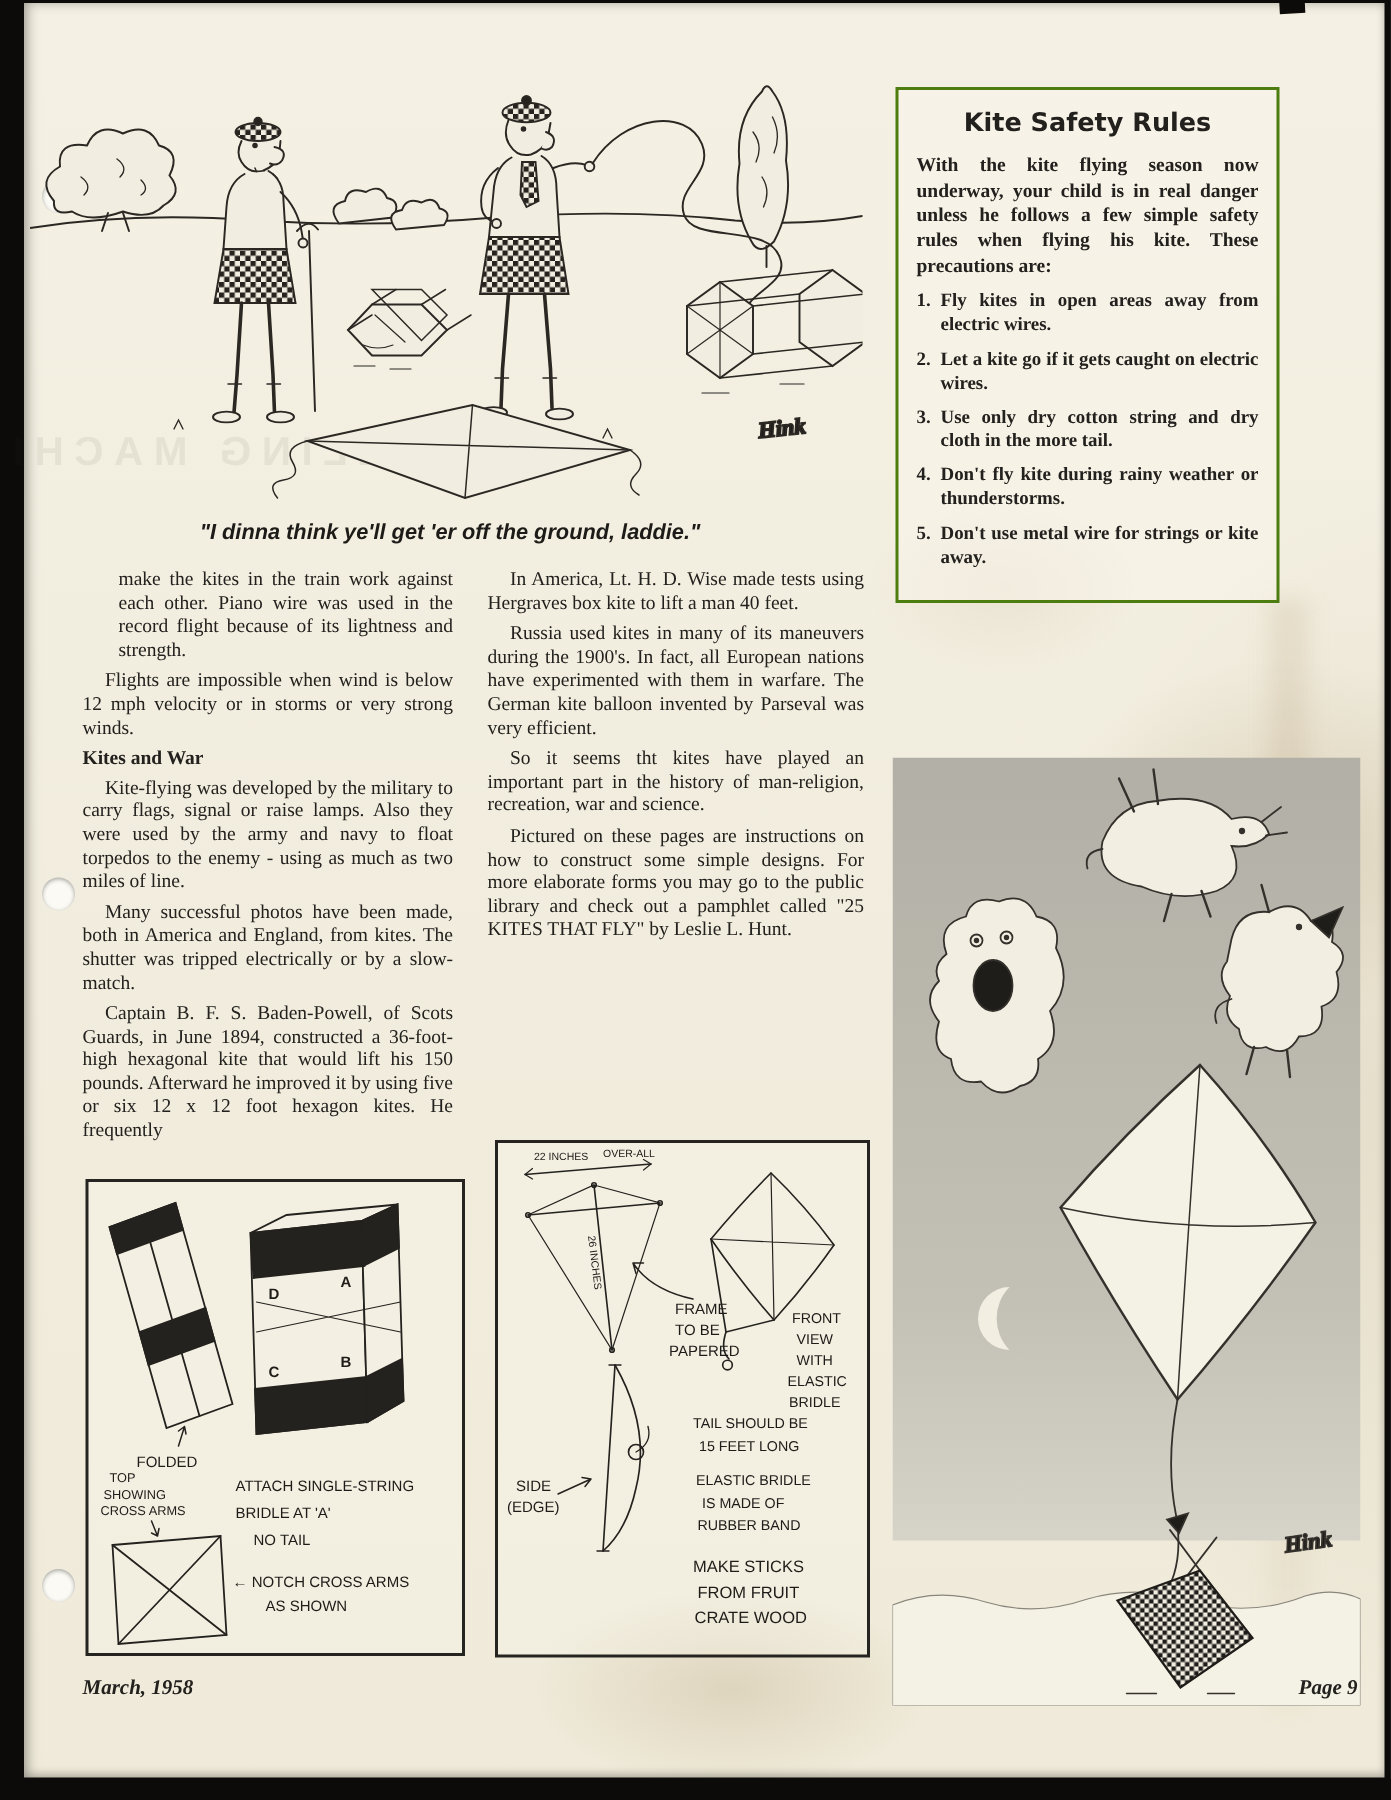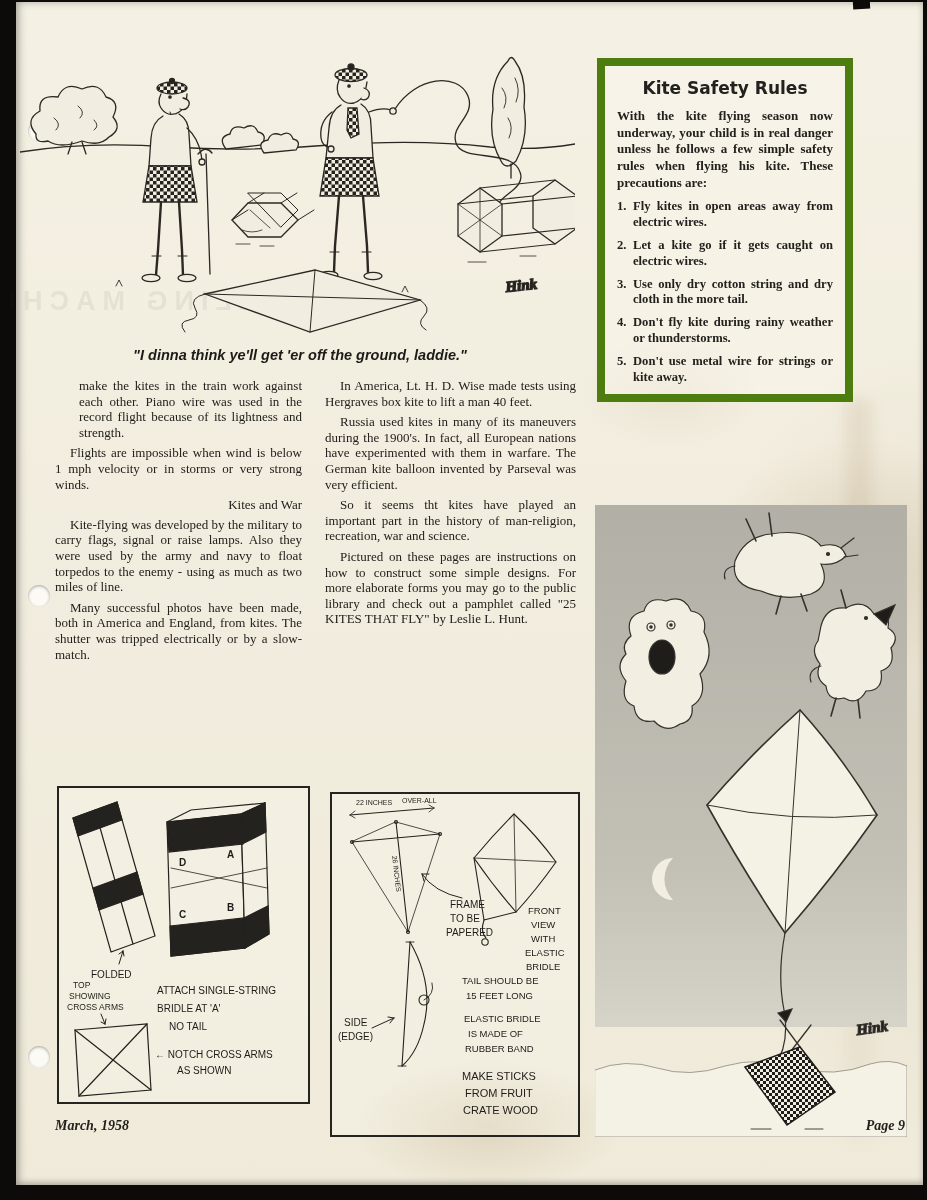--- a/index.html
+++ b/index.html
@@ -17,38 +17,38 @@
         box-shadow:inset 0 1px 3px rgba(0,0,0,.35);}
   .bleed{position:absolute;left:52px;top:286px;width:300px;font-family:"Liberation Sans",sans-serif;
          font-weight:700;font-size:27px;letter-spacing:7px;color:rgba(60,54,44,.07);
          transform:scaleX(-1);white-space:nowrap;}
   .stain-streak{position:absolute;left:846px;top:400px;width:26px;height:740px;
          background:linear-gradient(rgba(160,128,82,.14),rgba(160,128,82,.05));filter:blur(7px);}
   .edge-mark{position:absolute;left:853px;top:0;width:17px;height:9px;background:#0c0b0a;transform:rotate(-3deg);}
   .caption{position:absolute;left:25px;top:347px;width:550px;text-align:center;
            font-family:"Liberation Sans",sans-serif;font-weight:700;font-style:italic;font-size:14.5px;color:#1d1b18;}
   
-  .safety{position:absolute;left:597px;top:58px;width:256px;height:344px;border:8px solid #4d7c0f;
+  .safety{position:absolute;left:597px;top:58px;width:256px;height:344px;border:2px solid #4d7c0f;
           background:rgba(250,247,238,.45);box-sizing:border-box;padding:10px 12px;}
   .safety-title{text-align:center;font-family:"DejaVu Sans",sans-serif;font-weight:700;font-size:17px;margin:2px 0 10px;}
   .safety-intro{font-size:13px;font-weight:700;line-height:1.28;text-align:justify;margin:0 0 8px;}
   .rule{display:flex;font-size:12.6px;font-weight:700;line-height:1.26;margin-bottom:7px;text-align:justify;}
   .rnum{width:16px;flex:none;}
   .rtext{flex:1;}
   
   .col{position:absolute;top:378px;font-size:13px;line-height:15.6px;text-align:justify;}
   .col1{left:55px;width:247px;}
   .col2{left:325px;width:251px;}
   .col p{margin:0 0 5px;text-indent:15px;}
   .col p.noindent{text-indent:0;margin-left:24px;}
-  .subhead{font-size:13px;text-align:right;margin:3px 0 4px;font-weight:400;}
+  .subhead{font-size:13px;text-align:left;margin:3px 0 4px;font-weight:700;}
   
   .diagram{position:absolute;border:2px solid #262420;box-sizing:border-box;background:rgba(252,250,242,.25);}
   .d1{left:57px;top:786px;width:253px;height:318px;}
-  .d2{left:330px;top:760px;width:250px;height:345px;margin-top:32px;}
+  .d2{left:330px;top:760px;width:250px;height:345px;}
   .hand{font-family:"Liberation Sans",sans-serif;fill:#1e1c19;}
   .sig{font-family:"Liberation Serif",serif;font-style:italic;font-weight:700;fill:#1e1c19;}
   .footer{position:absolute;top:1118px;font-size:14px;font-weight:700;font-style:italic;}
   .fl{left:55px;} .fr{right:22px;text-align:right;}
   svg{display:block;}
 </style>
 </head>
 <body>
 
 <div class="stage">
@@ -171,24 +171,25 @@
       <span class="rtext">Don't fly kite during rainy weather or thunderstorms.</span>
     </div>
     <div class="rule">
       <span class="rnum">5.</span>
       <span class="rtext">Don't use metal wire for strings or kite away.</span>
     </div>
   </div>
 
   <div class="col col1">
     <p class="noindent">make the kites in the train work against each other. Piano wire was used in the record flight because of its lightness and strength.</p>
-    <p>Flights are impossible when wind is below 1 mph velocity or in storms or very strong winds.</p>
+    <p>Flights are impossible when wind is below 12 mph velocity or in storms or very strong winds.</p>
     <h3 class="subhead">Kites and War</h3>
     <p>Kite-flying was developed by the military to carry flags, signal or raise lamps. Also they were used by the army and navy to float torpedos to the enemy - using as much as two miles of line.</p>
     <p>Many successful photos have been made, both in America and England, from kites. The shutter was tripped electrically or by a slow-match.</p>
+    <p>Captain B. F. S. Baden-Powell, of Scots Guards, in June 1894, constructed a 36-foot-high hexagonal kite that would lift his 150 pounds. Afterward he improved it by using five or six 12 x 12 foot hexagon kites. He frequently</p>
   </div>
   <div class="col col2">
     <p>In America, Lt. H. D. Wise made tests using Hergraves box kite to lift a man 40 feet.</p>
     <p>Russia used kites in many of its maneuvers during the 1900's. In fact, all European nations have experimented with them in warfare. The German kite balloon invented by Parseval was very efficient.</p>
     <p>So it seems tht kites have played an important part in the history of man-religion, recreation, war and science.</p>
     <p>Pictured on these pages are instructions on how to construct some simple designs. For more elaborate forms you may go to the public library and check out a pamphlet called "25 KITES THAT FLY" by Leslie L. Hunt.</p>
   </div>
 
   <div class="diagram d1">
     <svg width="249" height="314" viewBox="0 0 249 314">

